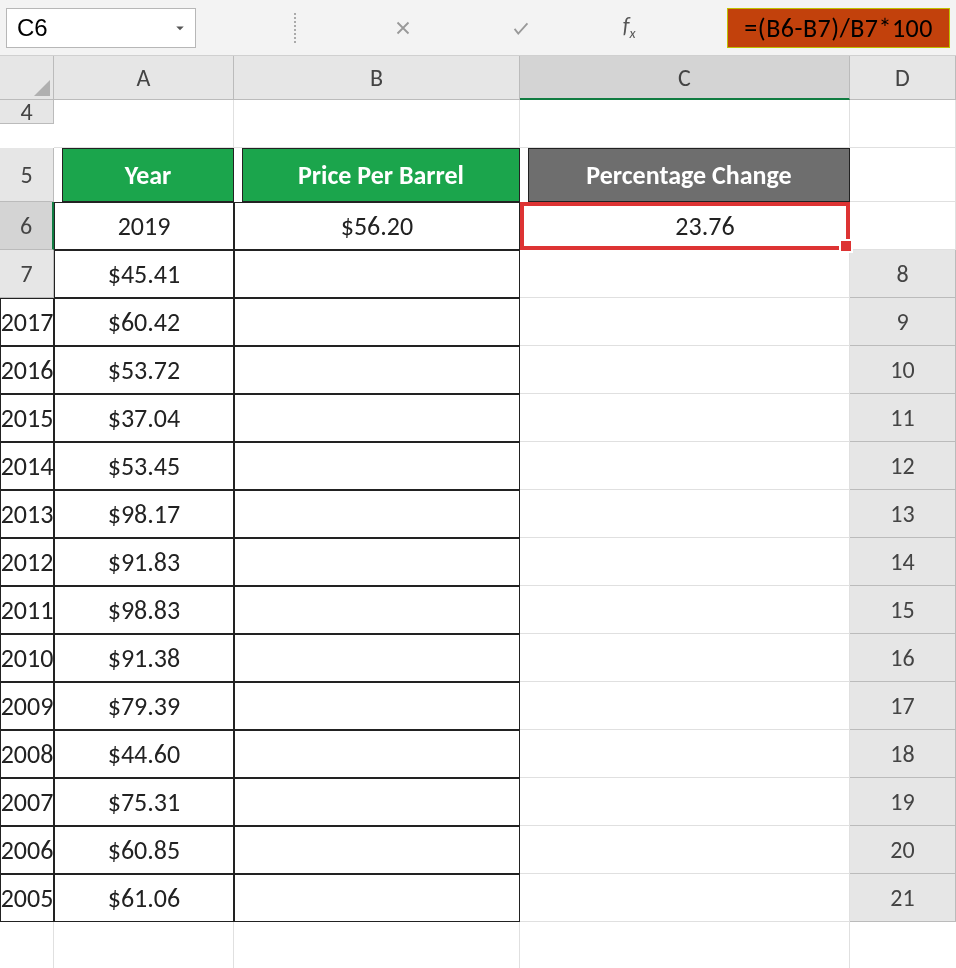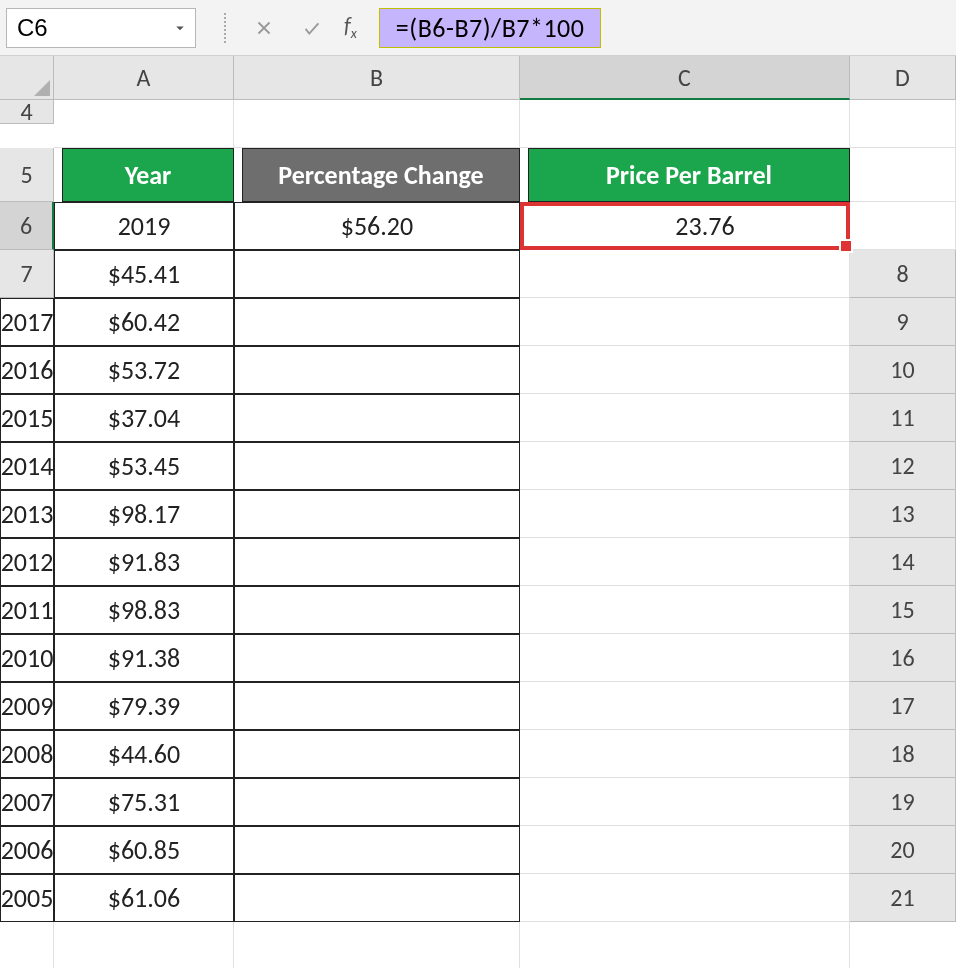--- a/index.html
+++ b/index.html
@@ -13,20 +13,21 @@
 
   
   .fbar {
     display: flex;
     align-items: center;
     height: 56px;
     border-bottom: 1px solid #d0d0d0;
     background: #f3f3f3;
     padding: 0 6px;
     gap: 8px;
+    justify-content: space-between;
   }
   .namebox-wrap {
     position: relative;
     width: 190px;
     height: 40px;
     background: #fff;
     border: 1px solid #b7b7b7;
     display: flex;
     align-items: center;
   }
@@ -60,21 +61,21 @@
   .fbar-btn svg { width: 22px; height: 22px; }
   .fx-label {
     font-style: italic;
     font-size: 22px;
     color: #555;
     margin: 0 14px 0 4px;
   }
   .formula-box {
     flex: 0 0 auto;
     height: 40px;
-    background: #c4b5fd;
+    background: #c2410c;
     border: 1px solid #bfbf00;
     padding: 0 16px;
     font-size: 26px;
     display: flex;
     align-items: center;
     color: #000;
     letter-spacing: 0.5px;
   }
 
   
@@ -206,22 +207,22 @@
   <div class="colhdr">D</div>
 
   <div class="rowhdr" style="height:24px">4</div>
   <div class="cell row4"></div>
   <div class="cell row4"></div>
   <div class="cell row4"></div>
   <div class="cell row4"></div>
 
   <div class="rowhdr" style="height:54px">5</div>
   <div class="cell thdr">Year</div>
+  <div class="cell thdr">Price Per Barrel</div>
   <div class="cell thdr grey">Percentage Change</div>
-  <div class="cell thdr">Price Per Barrel</div>
   <div class="cell" style="height:54px"></div>
 
   <div class="rowhdr sel">6</div>
   <div class="cell tdata">2019</div>
   <div class="cell tdata">$56.20</div>
   <div class="cell tdata selected-cell">23.76</div>
   <div class="cell"></div>
 
   <div class="rowhdr">7</div>
   <div class="cell tdata">$45.41</div>

